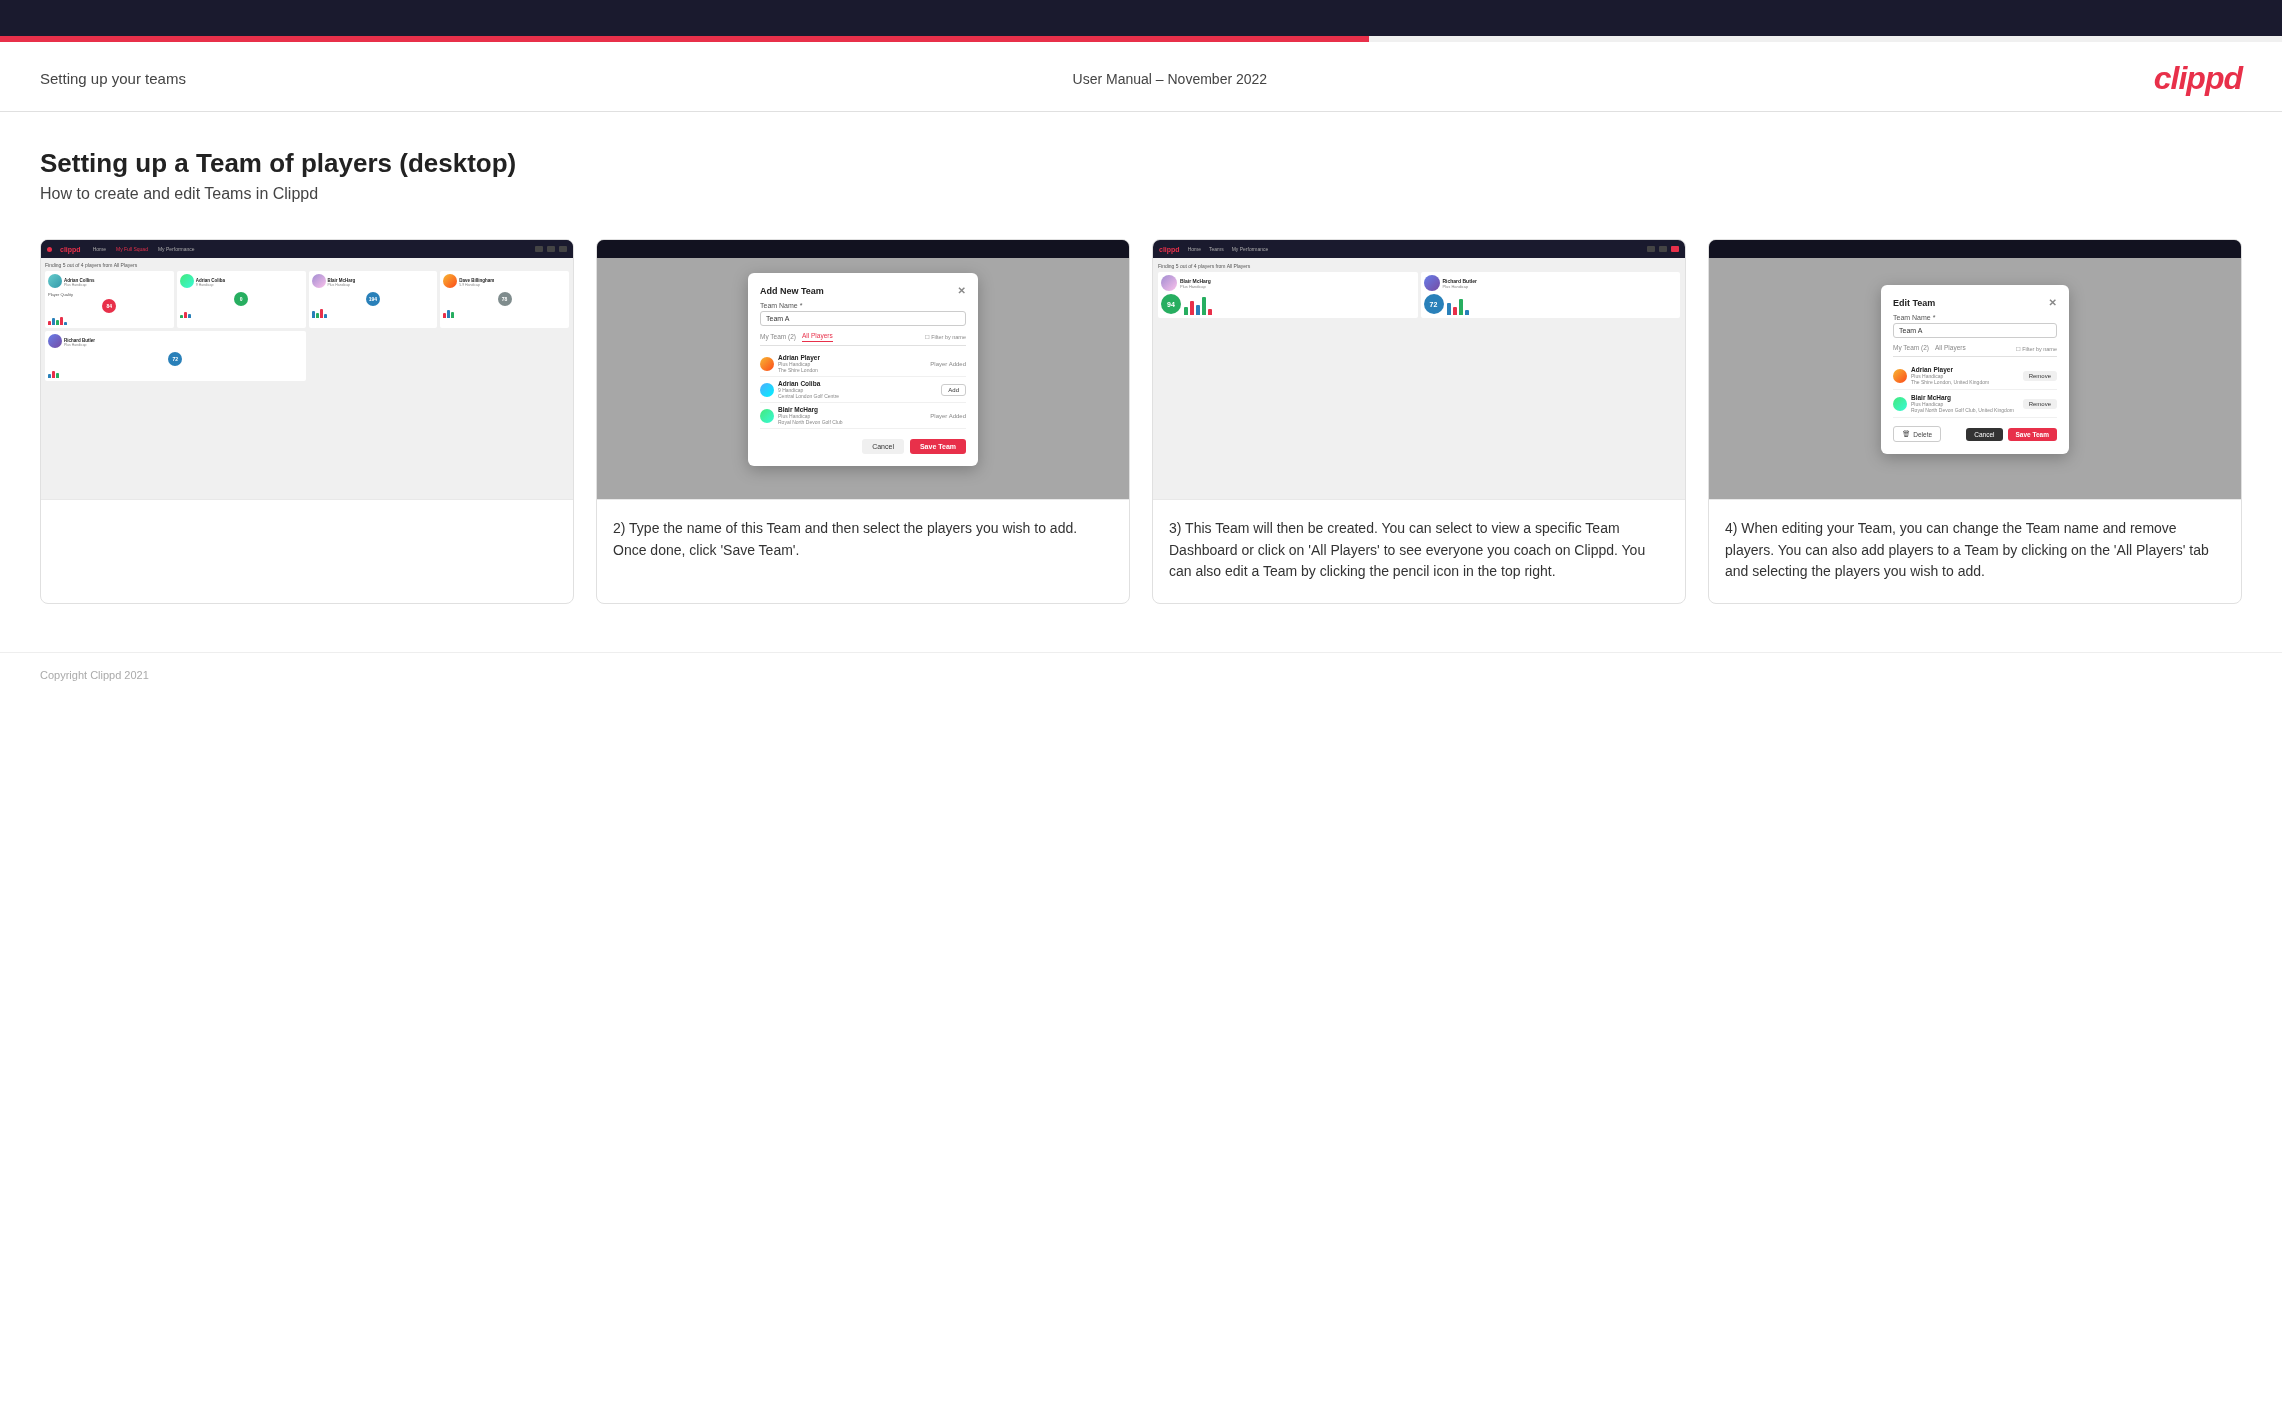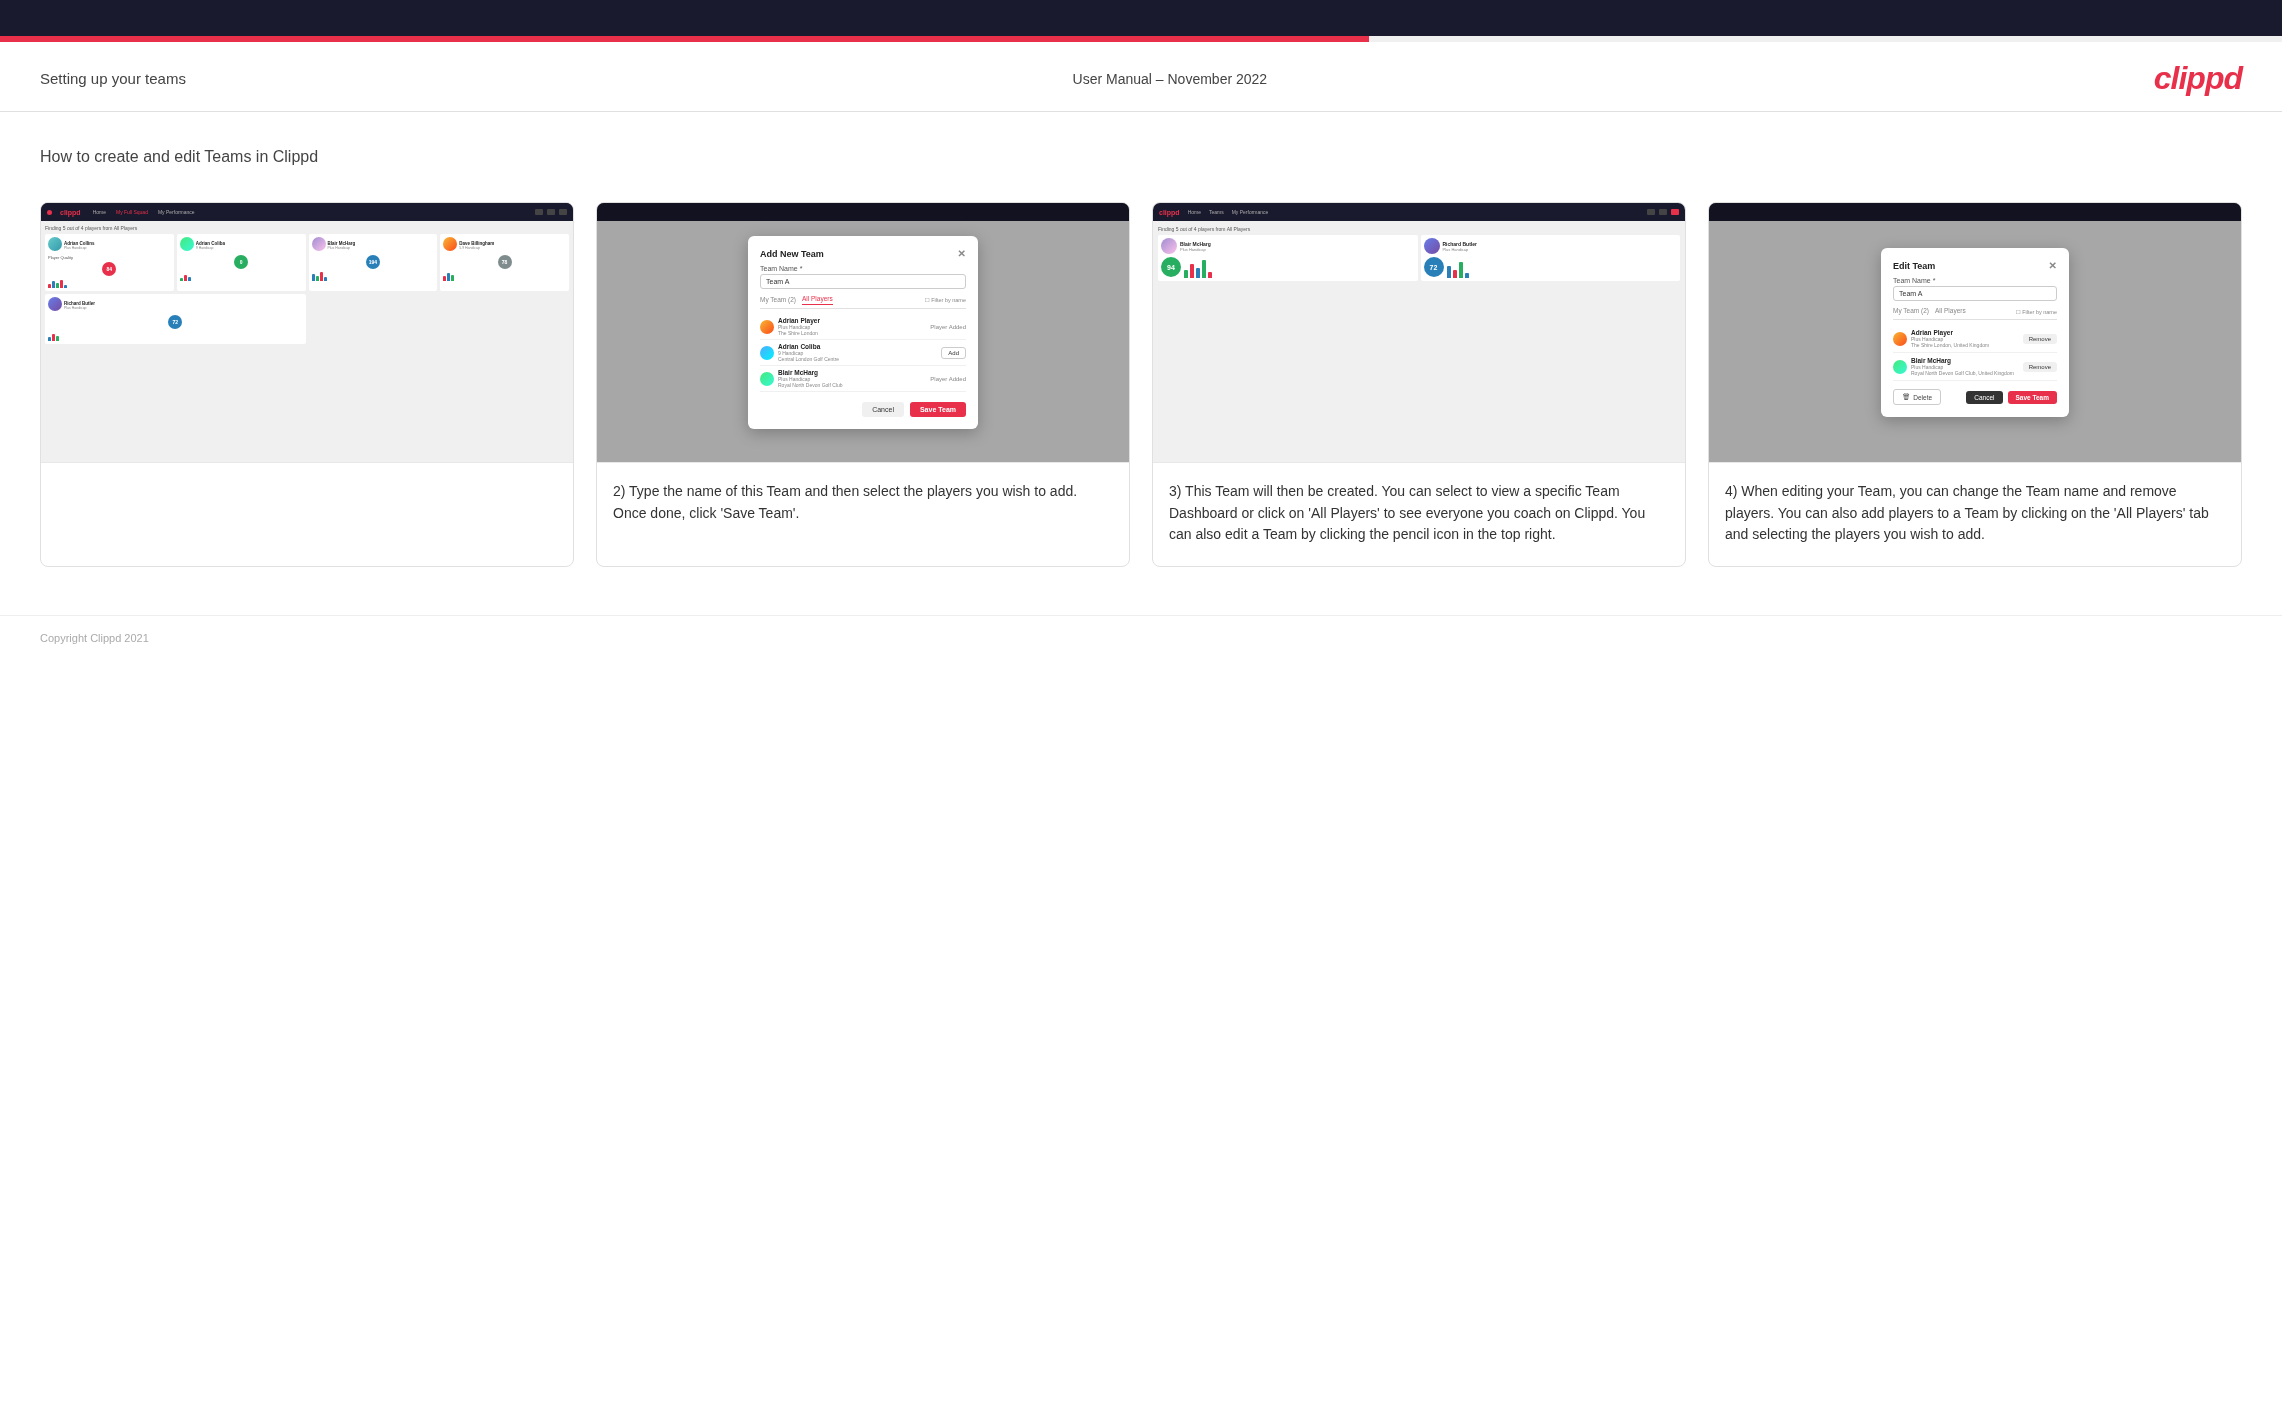--- a/index.html
+++ b/index.html
@@ -383,20 +383,21 @@
 <div class="top-bar"></div>
 <div class="top-bar-accent"></div>
 
 <div class="header">
   <span class="header-left">Setting up your teams</span>
   <span class="header-center">User Manual – November 2022</span>
   <span class="logo">clippd</span>
 </div>
 
 <div class="main">
+  <h1 class="page-title">Setting up a Team of players (desktop)</h1>
   <p class="page-subtitle">How to create and edit Teams in Clippd</p>
 
   <div class="cards-grid">
 
     <div class="card">
       <div class="card-screenshot mock1">
         <div class="mock1-topbar">
           <div class="mock1-topbar-dot"></div>
           <span style="color:#e8304a;font-size:7px;font-weight:bold;margin-left:4px;">clippd</span>
           <span style="color:#aaa;font-size:5px;margin-left:8px;">Home</span>

